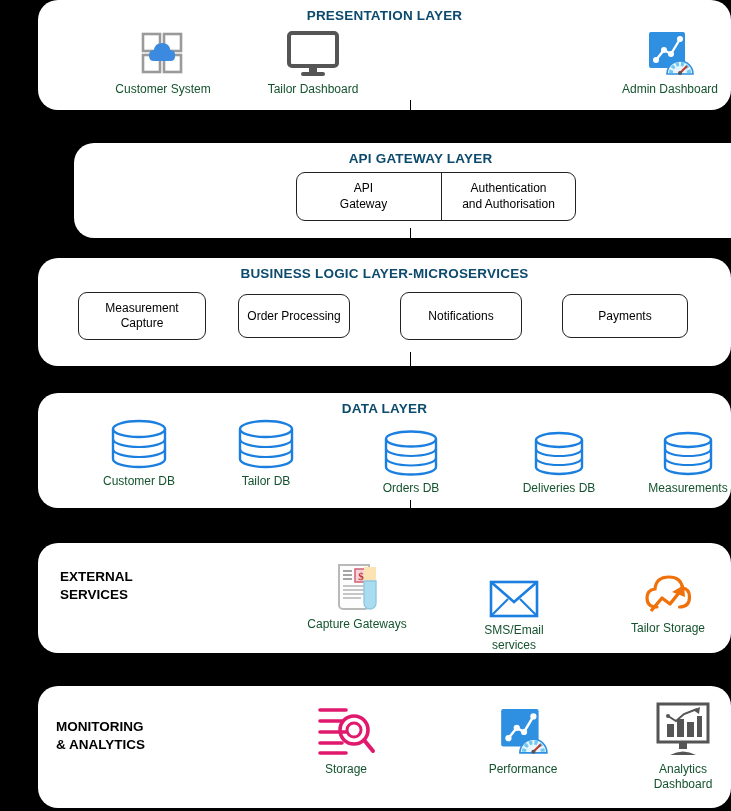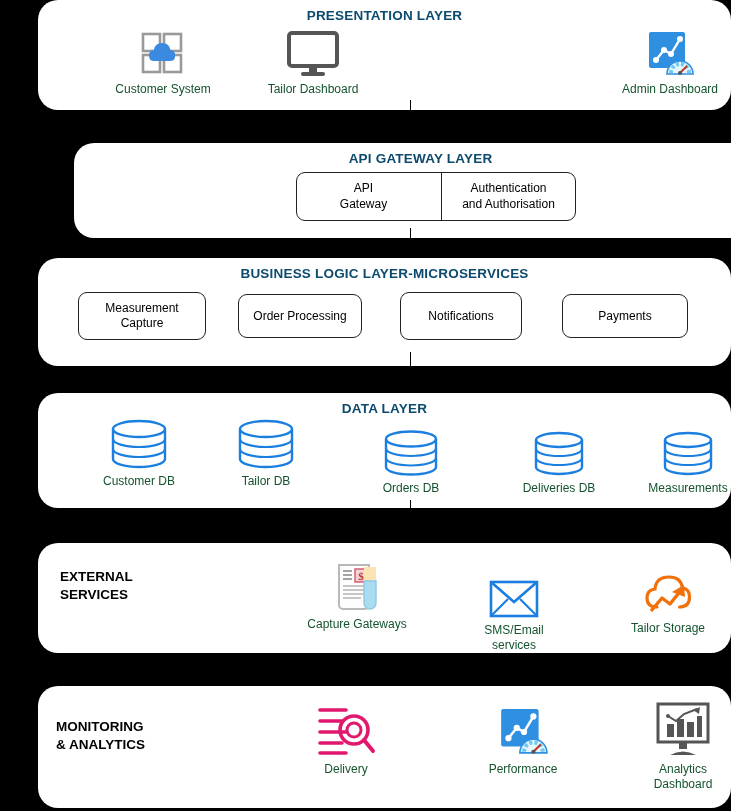--- a/index.html
+++ b/index.html
@@ -175,21 +175,21 @@
   </div>
 
   <div class="vline" style="left:410px; top:228px; height:30px;"></div>
   <div class="arrowhead" style="left:405.5px; top:252px;"></div>
 
   <div class="card" style="left:38px; top:258px; width:693px; height:108px;">
     <div class="layer-title">BUSINESS LOGIC LAYER-MICROSERVICES</div>
 
     <div class="subbox" style="left:40px; top:34px; width:128px; height:48px;">Measurement
 Capture</div>
-    <div class="subbox" style="left:200px; top:36px; width:124px; height:44px;">Order Processing</div>
+    <div class="subbox" style="left:200px; top:36px; width:112px; height:44px;">Order Processing</div>
     <div class="subbox" style="left:362px; top:34px; width:122px; height:48px;">Notifications</div>
     <div class="subbox" style="left:524px; top:36px; width:126px; height:44px;">Payments</div>
   </div>
 
   <div class="vline" style="left:410px; top:352px; height:50px;"></div>
 
   <div class="card" style="left:38px; top:393px; width:693px; height:115px;">
     <div class="layer-title">DATA LAYER</div>
 
     <div class="node" style="left:38px; top:25px; width:126px;">
@@ -314,21 +314,21 @@
           <line x1="4" y1="8" x2="30" y2="8" stroke="#e0196e" stroke-width="3.6" stroke-linecap="round"></line>
           <line x1="4" y1="19" x2="26" y2="19" stroke="#e0196e" stroke-width="3.6" stroke-linecap="round"></line>
           <line x1="4" y1="30" x2="30" y2="30" stroke="#e0196e" stroke-width="3.6" stroke-linecap="round"></line>
           <line x1="4" y1="41" x2="26" y2="41" stroke="#e0196e" stroke-width="3.6" stroke-linecap="round"></line>
           <line x1="4" y1="51" x2="30" y2="51" stroke="#e0196e" stroke-width="3.6" stroke-linecap="round"></line>
           <circle cx="38" cy="28" r="14" fill="none" stroke="#e0196e" stroke-width="3.6"></circle>
           <circle cx="38" cy="28" r="7" fill="none" stroke="#e0196e" stroke-width="3"></circle>
           <line x1="48" y1="38" x2="57" y2="49" stroke="#e0196e" stroke-width="4" stroke-linecap="round"></line>
         </svg>
       </div>
-      <div class="cap">Delivery</div>
+      <div class="cap">Storage</div>
     </div>
 
     <div class="node" style="left:425px; top:16px; width:120px;">
       <div class="icon-wrap" style="height:56px;">
         <svg width="52" height="52" viewBox="0 0 50 48">
           <rect x="4" y="2" width="36" height="36" rx="2" fill="#2f8fe0"></rect>
           <polyline points="11,30 19,20 26,24 35,9" fill="none" stroke="#ffffff" stroke-width="2.4"></polyline>
           <circle cx="11" cy="30" r="3" fill="#ffffff"></circle>
           <circle cx="19" cy="20" r="3" fill="#ffffff"></circle>
           <circle cx="26" cy="24" r="3" fill="#ffffff"></circle>

